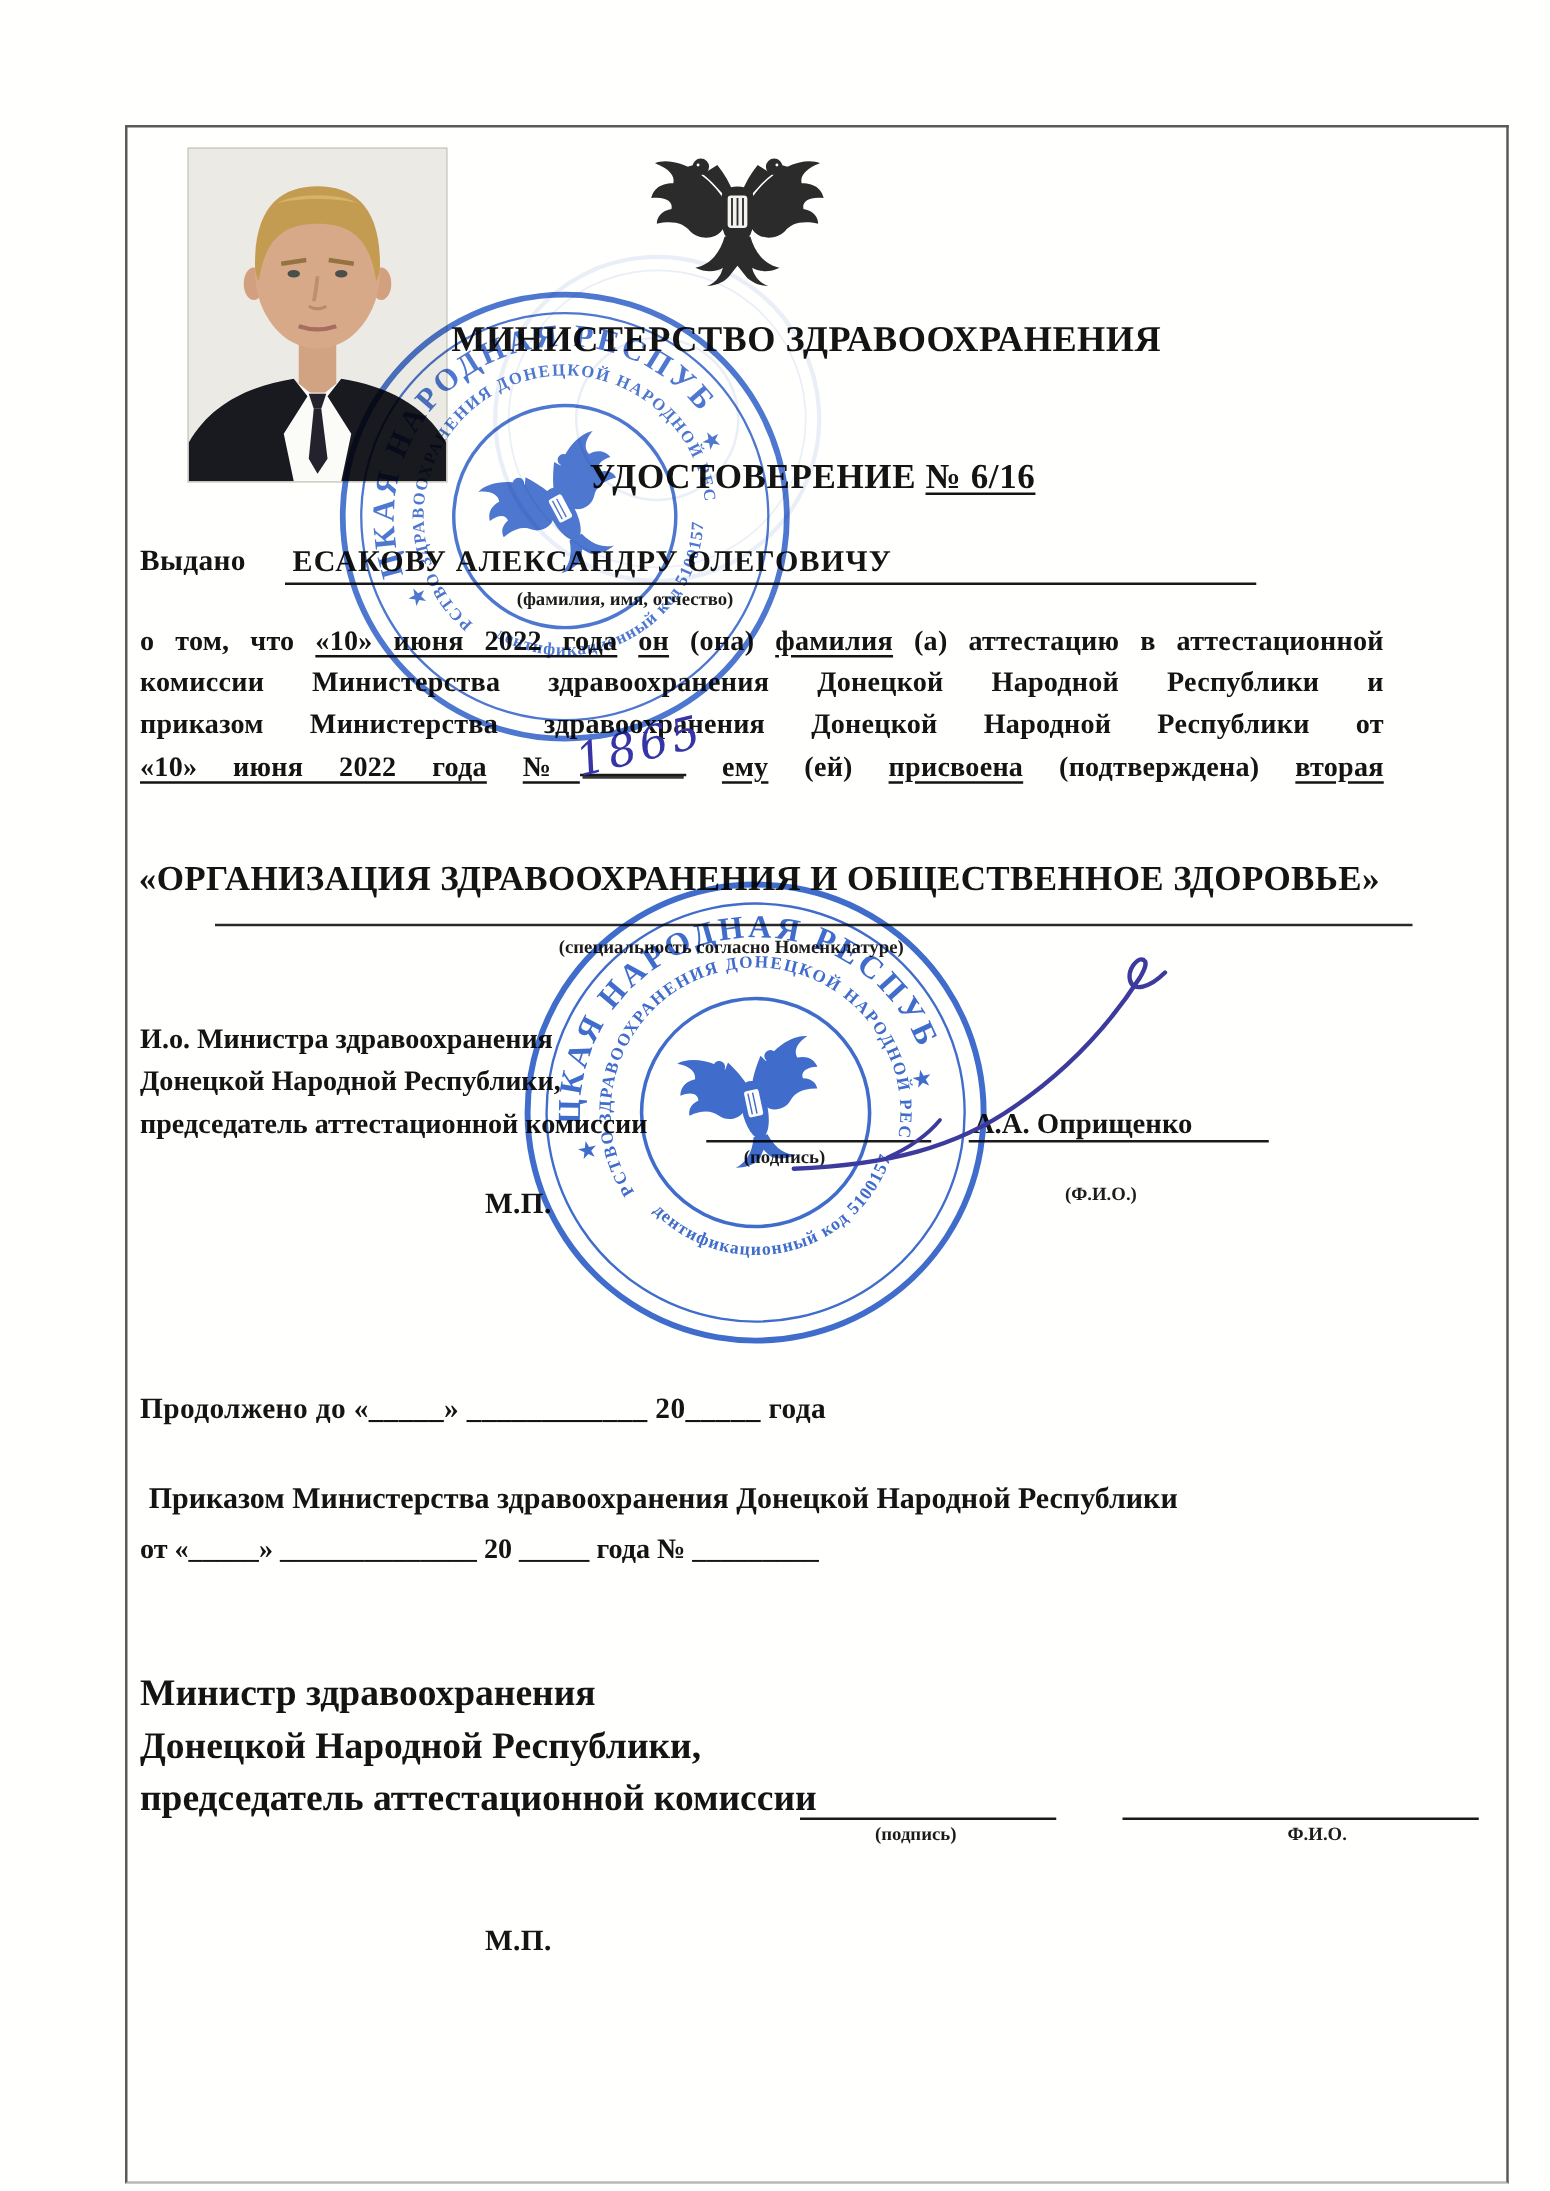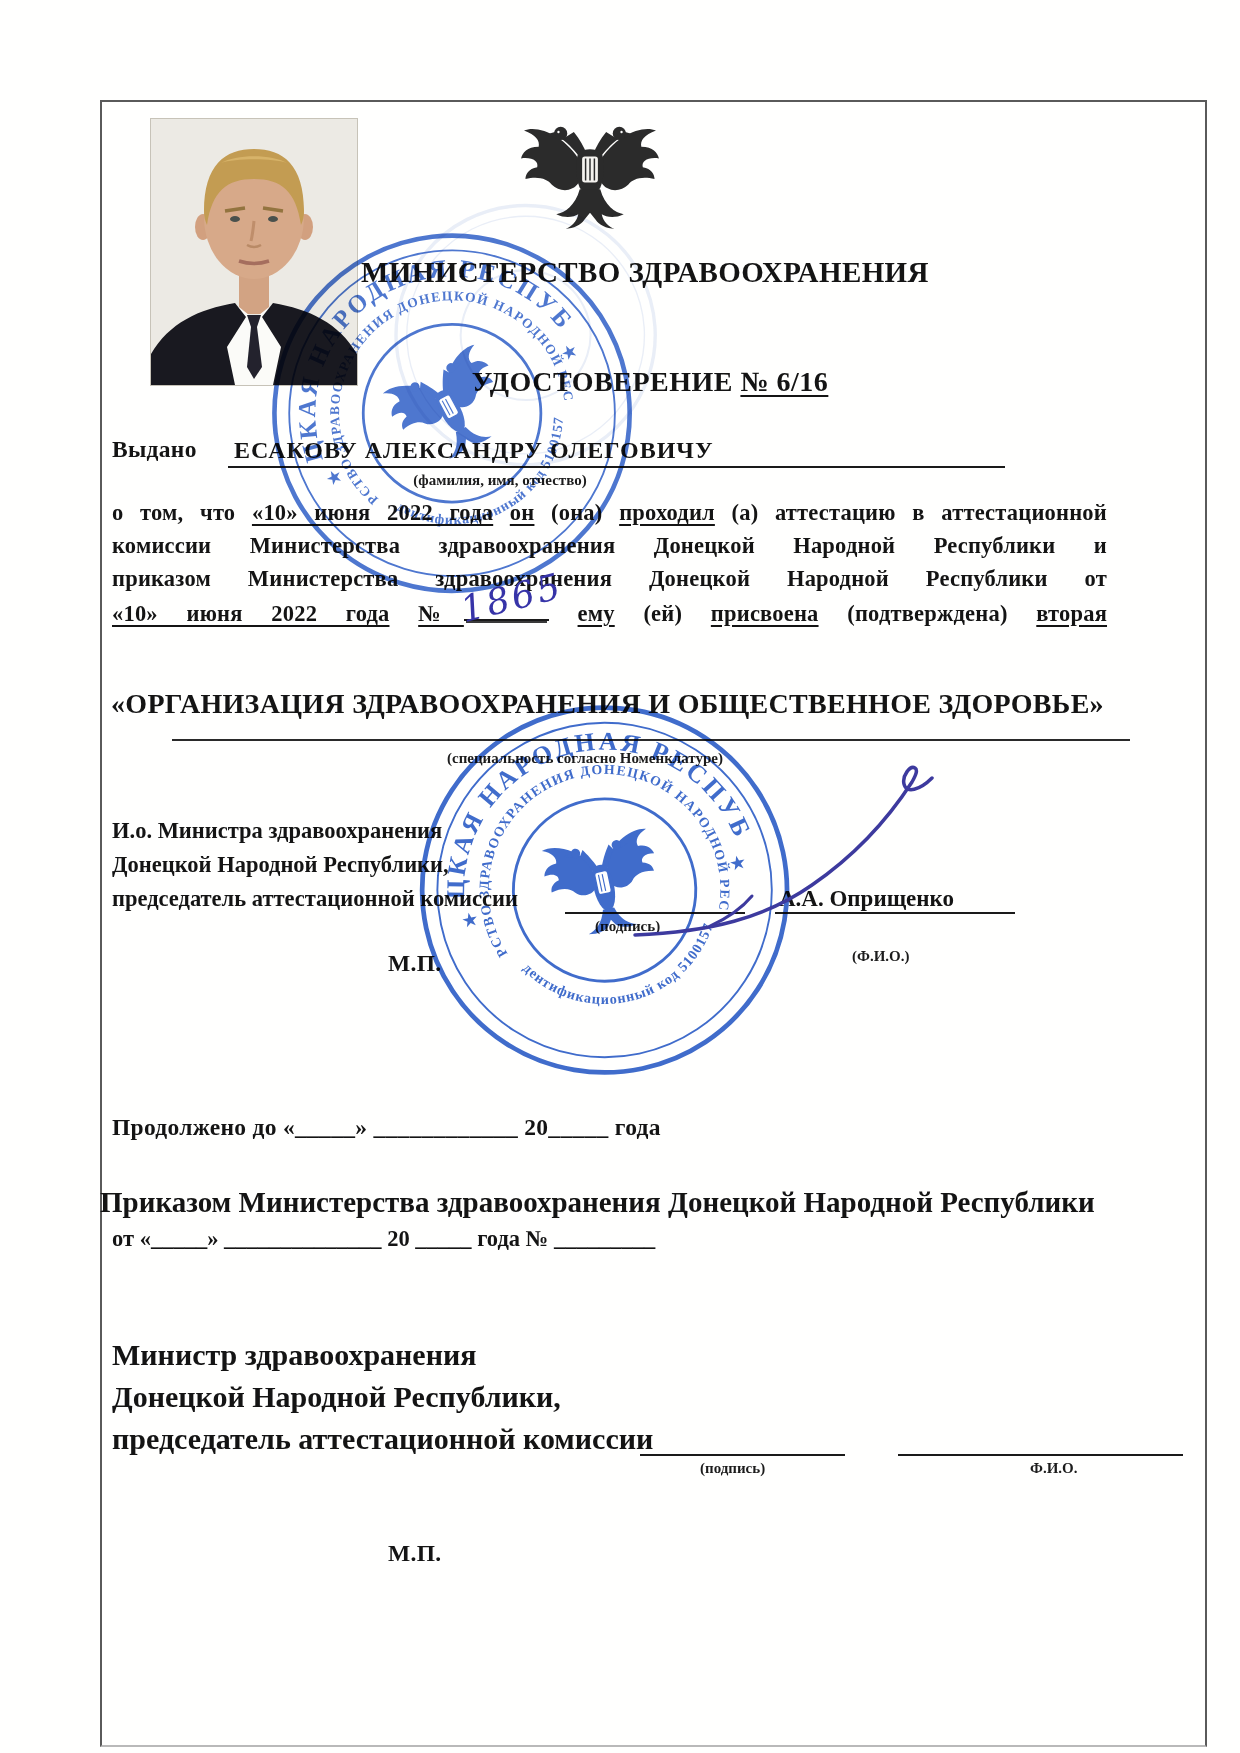--- a/index.html
+++ b/index.html
@@ -86,21 +86,21 @@
     <span>УДОСТОВЕРЕНИЕ </span><span class="u">№ 6/16</span>
   </div>
 
   <div class="abs fieldtext" style="left:112px;top:436px;">Выдано</div>
   <div class="abs" style="left:228px;top:414px;width:777px;height:52px;border-bottom:2.5px solid #1a1a1a;">
     <div style="position:absolute;left:6px;bottom:2px;font-size:24px;font-weight:700;letter-spacing:1px;">ЕСАКОВУ  АЛЕКСАНДРУ  ОЛЕГОВИЧУ</div>
   </div>
   <div class="abs hint center" style="left:360px;top:472px;width:280px;">(фамилия, имя, отчество)</div>
 
   <div class="abs" style="left:112px;top:500px;">
-    <div class="body-line jl"><span>о том, что </span><span class="u">«10» июня 2022 года</span><span> </span><span class="u">он</span><span> (она) </span><span class="u">проходил</span><span> (а) аттестацию в аттестационной</span></div>
+    <div class="body-line jl"><span>о том, что </span><span class="u">«10» июня 2022 года</span><span> </span><span class="u">он</span><span> (она) </span><span class="u">фамилия</span><span> (а) аттестацию в аттестационной</span></div>
     <div class="body-line jl"><span>комиссии Министерства здравоохранения Донецкой Народной Республики и</span></div>
     <div class="body-line jl"><span>приказом Министерства здравоохранения Донецкой Народной Республики от</span></div>
     <div class="body-line jl"><span class="u">«10» июня 2022 года</span><span>  </span><span class="u">№</span><span class="blank" style="width: 85px;"><span class="hw">1865</span></span><span> </span><span class="u">ему</span><span> (ей) </span><span class="u">присвоена</span><span> (подтверждена) </span><span class="u b">вторая</span></div>
   </div>
 
   <div class="abs center" style="left:110px;top:688px;width:995px;font-size:28px;font-weight:700;letter-spacing:.3px;">«ОРГАНИЗАЦИЯ ЗДРАВООХРАНЕНИЯ И ОБЩЕСТВЕННОЕ ЗДОРОВЬЕ»</div>
   <div class="abs" style="left:172px;top:739px;width:958px;border-top:2.5px solid #2a2a2a;"></div>
   <div class="abs hint center" style="left:285px;top:750px;width:600px;">(специальность согласно Номенклатуре)</div>
 
   <div class="abs official" style="left:112px;top:814px;width:560px;">
@@ -112,21 +112,21 @@
   <div class="abs hint" style="left:595px;top:918px;">(подпись)</div>
   <div class="abs" style="left:775px;top:886px;width:240px;border-bottom:2.5px solid #1a1a1a;height:26px;">
     <div style="position:absolute;left:4px;bottom:0px;font-size:23px;font-weight:700;">А.А. Оприщенко</div>
   </div>
   <div class="abs hint" style="left:852px;top:948px;">(Ф.И.О.)</div>
   <div class="abs fieldtext" style="left:388px;top:950px;">М.П.</div>
 
 
   <div class="abs fieldtext" style="left:112px;top:1114px;">Продолжено до «_____»  ____________  20_____  года</div>
 
-  <div class="abs" style="left:100px;top:1186px;font-size:29px;font-weight:700;">Приказом Министерства здравоохранения Донецкой Народной Республики</div>
+  <div class="abs" style="left:119px;top:1186px;font-size:24px;font-weight:700;">Приказом Министерства здравоохранения Донецкой Народной Республики</div>
   <div class="abs" style="left:112px;top:1226px;font-size:22.5px;font-weight:700;">от «_____»  ______________  20 _____  года № _________</div>
 
   <div class="abs official2" style="left:112px;top:1334px;width:560px;">
     <div>Министр здравоохранения</div>
     <div>Донецкой Народной Республики,</div>
     <div>председатель аттестационной комиссии</div>
   </div>
   <div class="abs sigline" style="left:640px;top:1428px;width:205px;"></div>
   <div class="abs hint" style="left:700px;top:1460px;">(подпись)</div>
   <div class="abs sigline" style="left:898px;top:1428px;width:285px;"></div>

